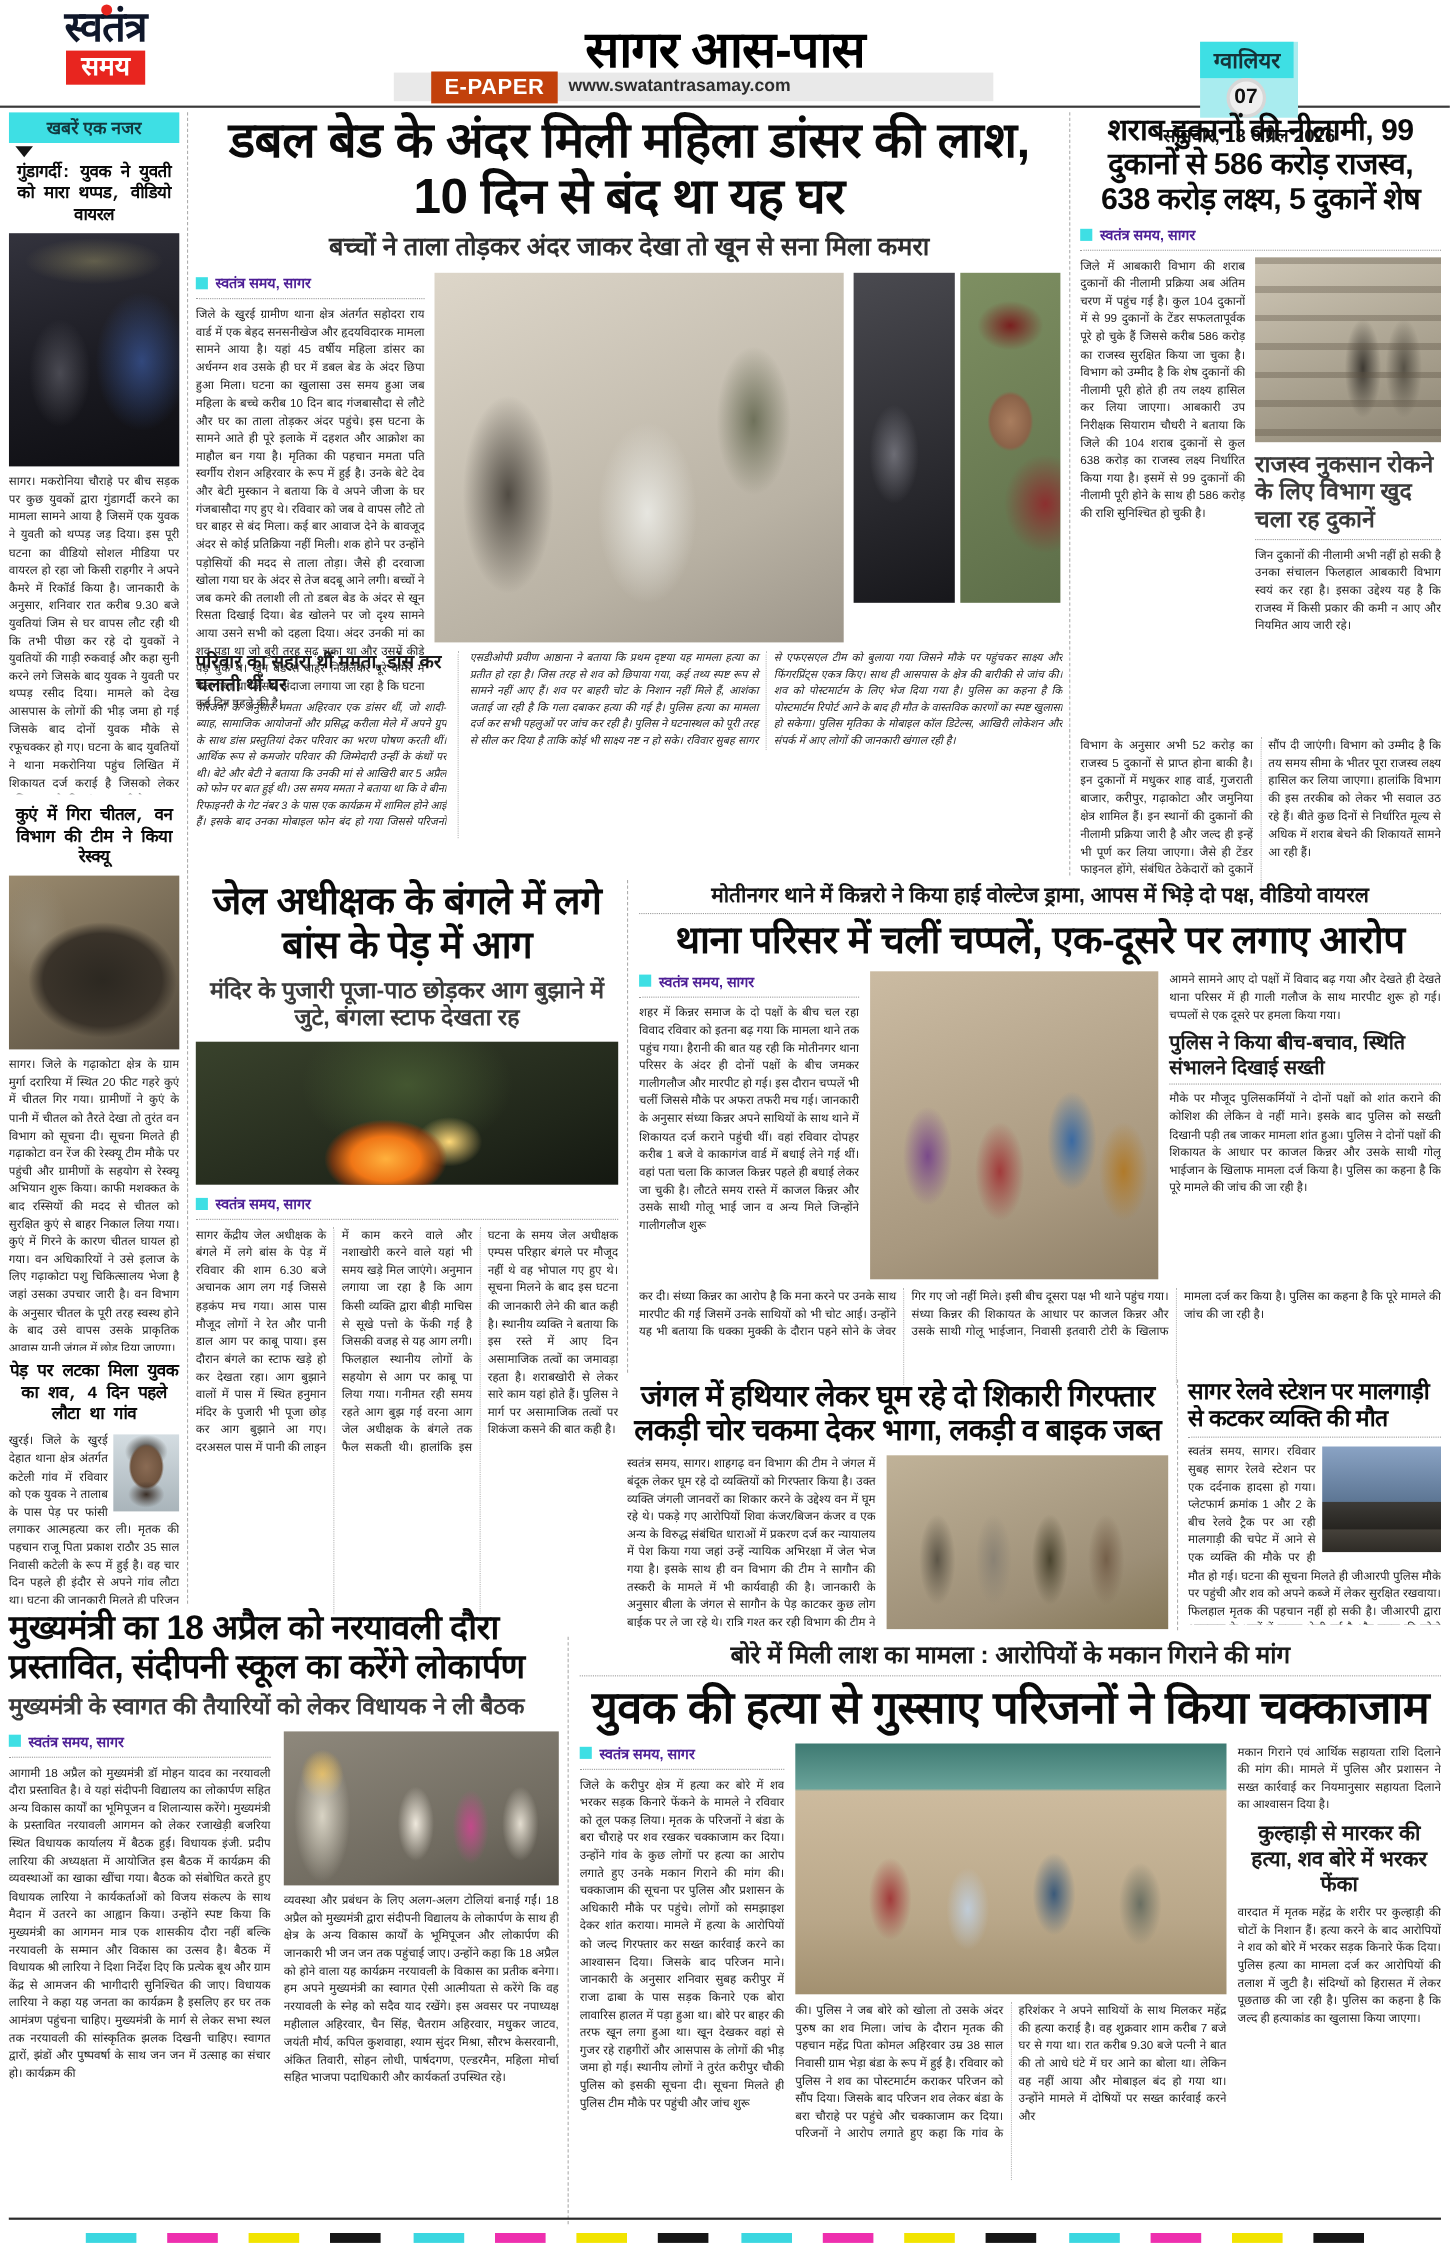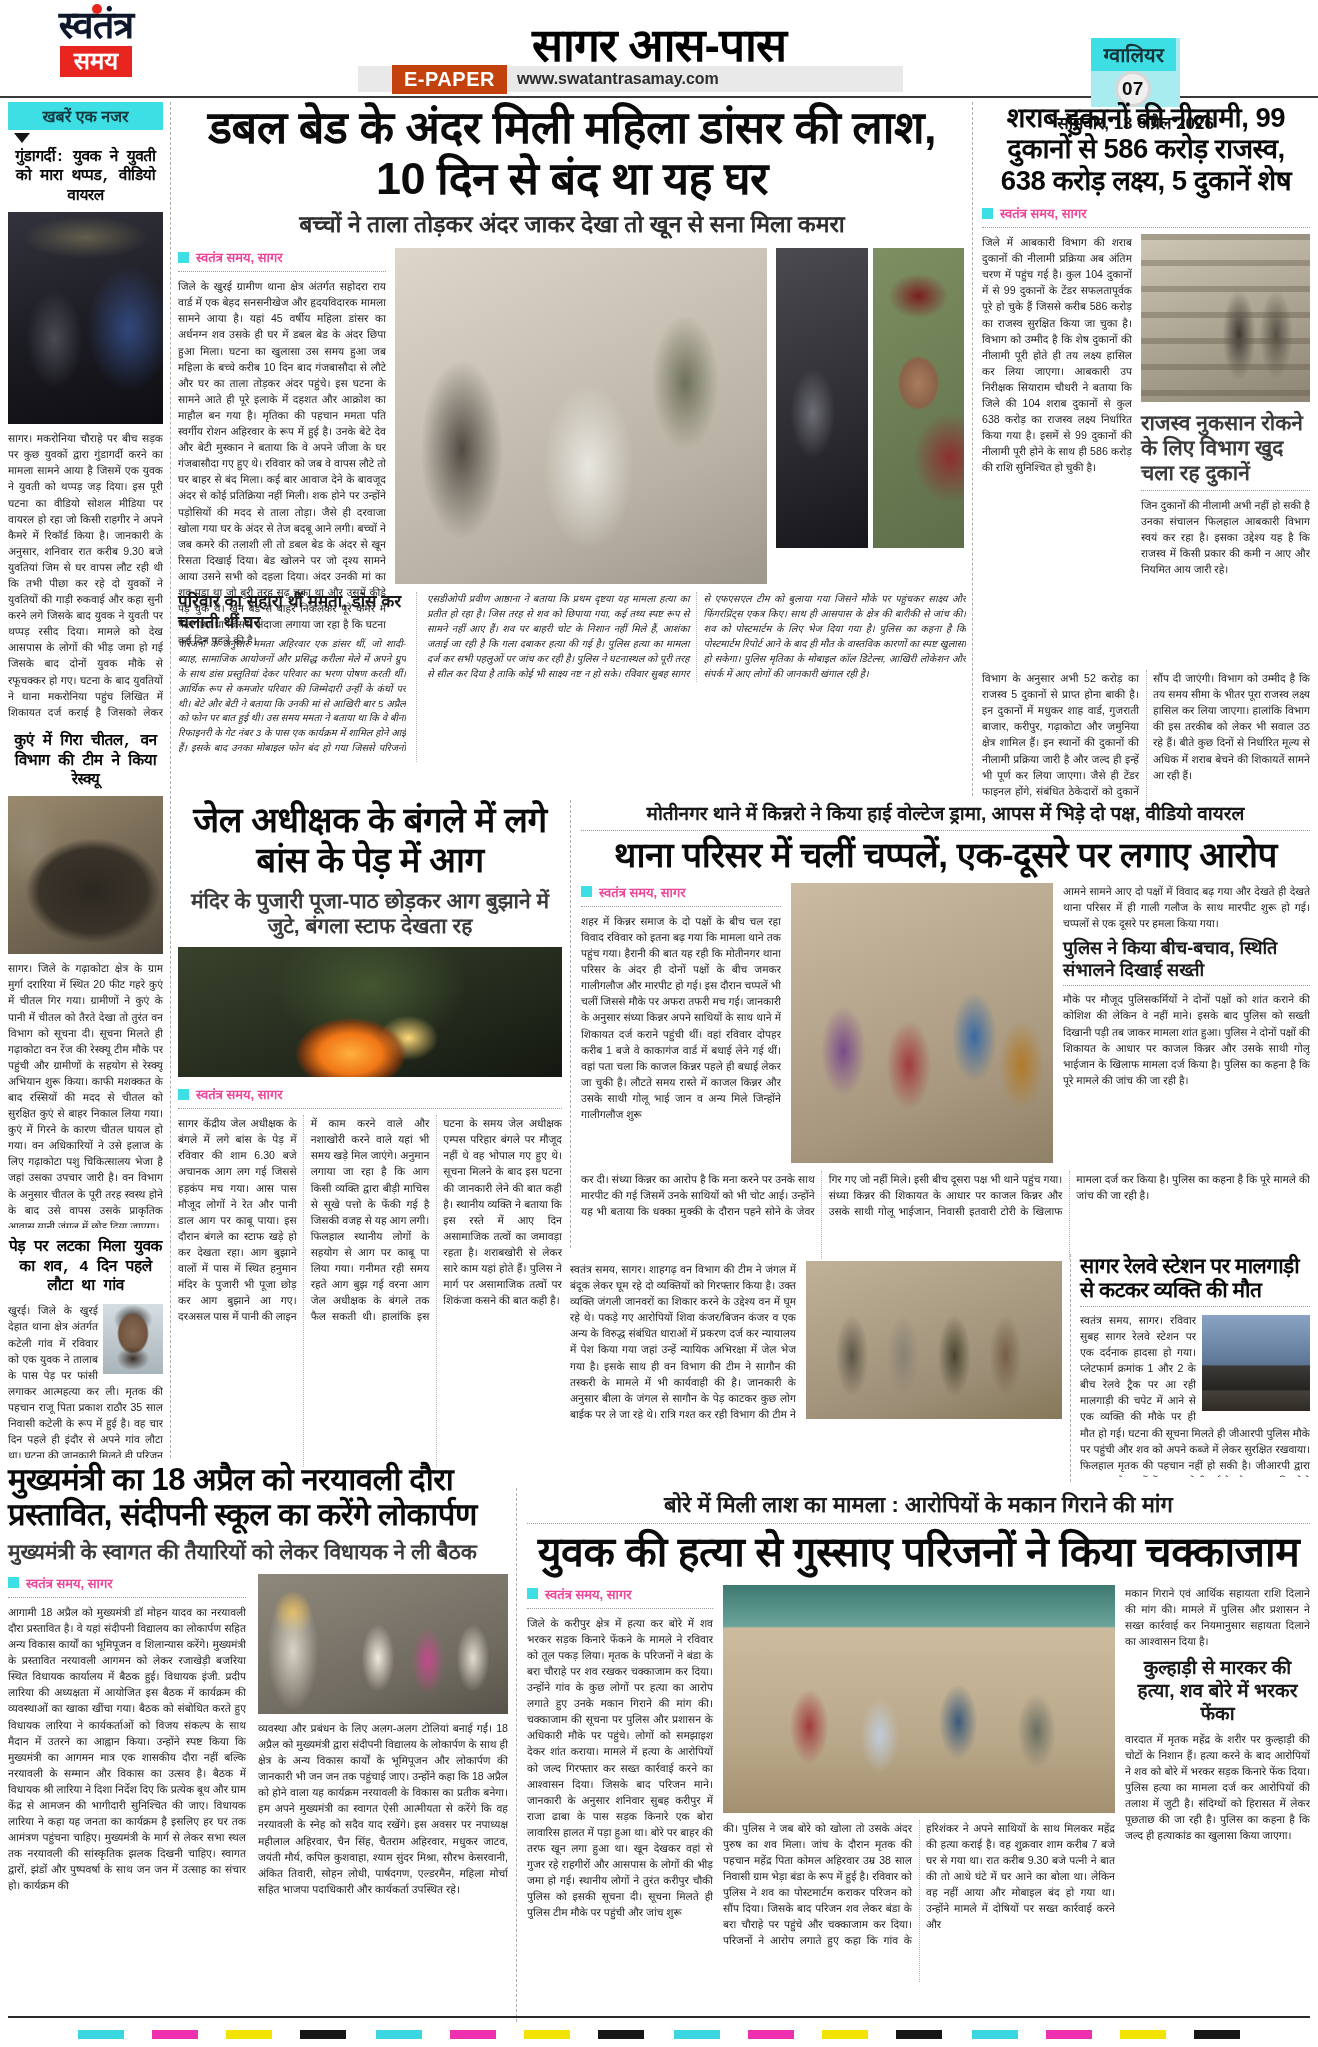--- a/index.html
+++ b/index.html
@@ -23,21 +23,21 @@
   .website { font-weight:700; font-size:16px; color:#2d2d2d; margin-left:10px; }
   .edition { position:absolute; right:104px; top:38px; text-align:center; }
   .city-badge { display:inline-flex; align-items:center; background:#a9ecef; padding:0 4px 0 0;flex-direction:column; }
   .city-name { background:#3edfe4; color:#15343a; font-weight:900; font-size:20px; padding:3px 12px; }
   .page-circle { width:36px; height:36px; border-radius:50%; background:#efefef; border:3px solid #d7d7d7; display:flex; align-items:center; justify-content:center; font-weight:900; font-size:19px; color:#111; margin-left:-2px; }
   .date-line { font-weight:800; font-size:17px; color:#111; margin-top:4px; }
 
   
   .hl { font-weight:900; color:#0b0b0b; line-height:1.14; letter-spacing:-0.5px; }
   .sub { font-weight:700; color:#3c3c3c; line-height:1.2; }
-  .byline { display:flex; align-items:center; gap:7px; font-weight:800; font-size:13px; color:#ec4899;
+  .byline { display:flex; align-items:center; gap:7px; font-weight:800; font-size:13px; color:#4c1d95;
             border-bottom:1px dotted #9a9a9a; padding-bottom:5px; margin-bottom:6px; }
   .sq { width:11px; height:11px; background:#3edfe4; flex:0 0 auto; }
   .txt { font-size:10.6px; line-height:1.52; text-align:justify; color:#1d1d1d; }
   .it { font-style:italic; }
   .cols2 { columns:2; column-gap:14px; column-rule:1px dotted #b5b5b5; }
   .cols3 { columns:3; column-gap:14px; column-rule:1px dotted #b5b5b5; }
   .dotline { border-bottom:1px dotted #9a9a9a; }
 
   .photo { background-color:#cfcac0; background-size:cover; }
 
@@ -320,20 +320,21 @@
     <div class="k-side">
       <div class="txt clip" style="max-height:92px">आमने सामने आए दो पक्षों में विवाद बढ़ गया और देखते ही देखते थाना परिसर में ही गाली गलौज के साथ मारपीट शुरू हो गई। चप्पलों से एक दूसरे पर हमला किया गया।</div>
       <div class="k-side-title">पुलिस ने किया बीच-बचाव, स्थिति संभालने दिखाई सख्ती</div>
       <div class="txt clip" style="max-height:118px">मौके पर मौजूद पुलिसकर्मियों ने दोनों पक्षों को शांत कराने की कोशिश की लेकिन वे नहीं माने। इसके बाद पुलिस को सख्ती दिखानी पड़ी तब जाकर मामला शांत हुआ। पुलिस ने दोनों पक्षों की शिकायत के आधार पर काजल किन्नर और उसके साथी गोलू भाईजान के खिलाफ मामला दर्ज किया है। पुलिस का कहना है कि पूरे मामले की जांच की जा रही है।</div>
     </div>
   </div>
   <div class="txt cols3 k-bottom clip">कर दी। संध्या किन्नर का आरोप है कि मना करने पर उनके साथ मारपीट की गई जिसमें उनके साथियों को भी चोट आई। उन्होंने यह भी बताया कि धक्का मुक्की के दौरान पहने सोने के जेवर गिर गए जो नहीं मिले। इसी बीच दूसरा पक्ष भी थाने पहुंच गया। संध्या किन्नर की शिकायत के आधार पर काजल किन्नर और उसके साथी गोलू भाईजान, निवासी इतवारी टोरी के खिलाफ मामला दर्ज कर किया है। पुलिस का कहना है कि पूरे मामले की जांच की जा रही है।</div>
 </article>
 
 <article class="abs hunters">
+  <h1 class="hl">जंगल में हथियार लेकर घूम रहे दो शिकारी गिरफ्तार लकड़ी चोर चकमा देकर भागा, लकड़ी व बाइक जब्त</h1>
   <div class="h-row">
     <div class="h-left txt clip">स्वतंत्र समय, सागर। शाहगढ़ वन विभाग की टीम ने जंगल में बंदूक लेकर घूम रहे दो व्यक्तियों को गिरफ्तार किया है। उक्त व्यक्ति जंगली जानवरों का शिकार करने के उद्देश्य वन में घूम रहे थे। पकड़े गए आरोपियों शिवा कंजर/बिजन कंजर व एक अन्य के विरुद्ध संबंधित धाराओं में प्रकरण दर्ज कर न्यायालय में पेश किया गया जहां उन्हें न्यायिक अभिरक्षा में जेल भेज गया है। इसके साथ ही वन विभाग की टीम ने सागौन की तस्करी के मामले में भी कार्यवाही की है। जानकारी के अनुसार बीला के जंगल से सागौन के पेड़ काटकर कुछ लोग बाईक पर ले जा रहे थे। रात्रि गश्त कर रही विभाग की टीम ने लकड़ी चोरों को देखा तो पकड़ने का प्रयास किया लेकिन चकमा देकर बाइक छोड़कर भागने में सफल हो गए। वन अमले ने लकड़ी और दो बाईक को जब्त की है। वन क्षेत्राधिकारी सर्वेश सोनी ने बताया कि बंदूक सहित पकड़े गए आरोपी शिवा कंजर का आपराधिक इतिहास भी खंगाला जा रहा है। जल्द ही शिकारी का दूसरा साथी और लकड़ी चोर को पकड़ लिया जाएगा।</div>
     <div class="photo ph-hunters h-photo"></div>
   </div>
 </article>
 
 <article class="abs railway">
   <h1 class="hl">सागर रेलवे स्टेशन पर मालगाड़ी से कटकर व्यक्ति की मौत</h1>
   <div class="r-body txt clip">
     <span class="photo ph-train r-photo"></span>

